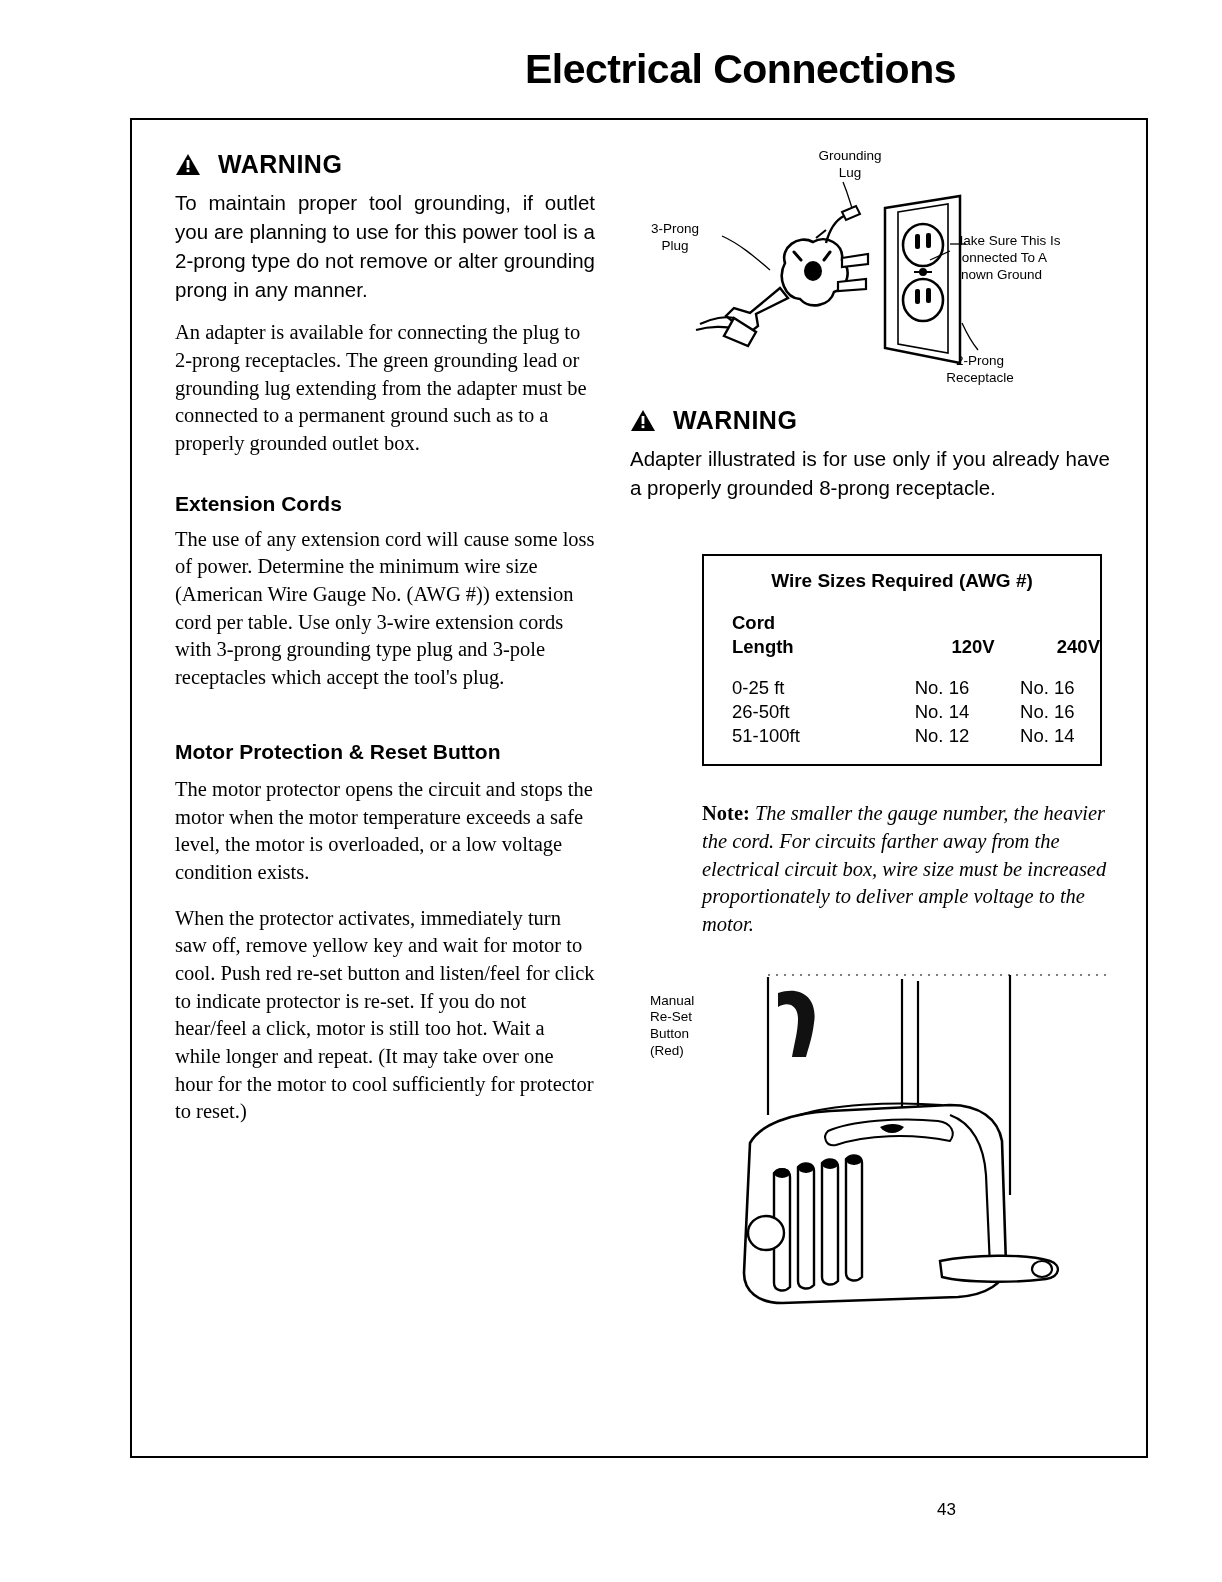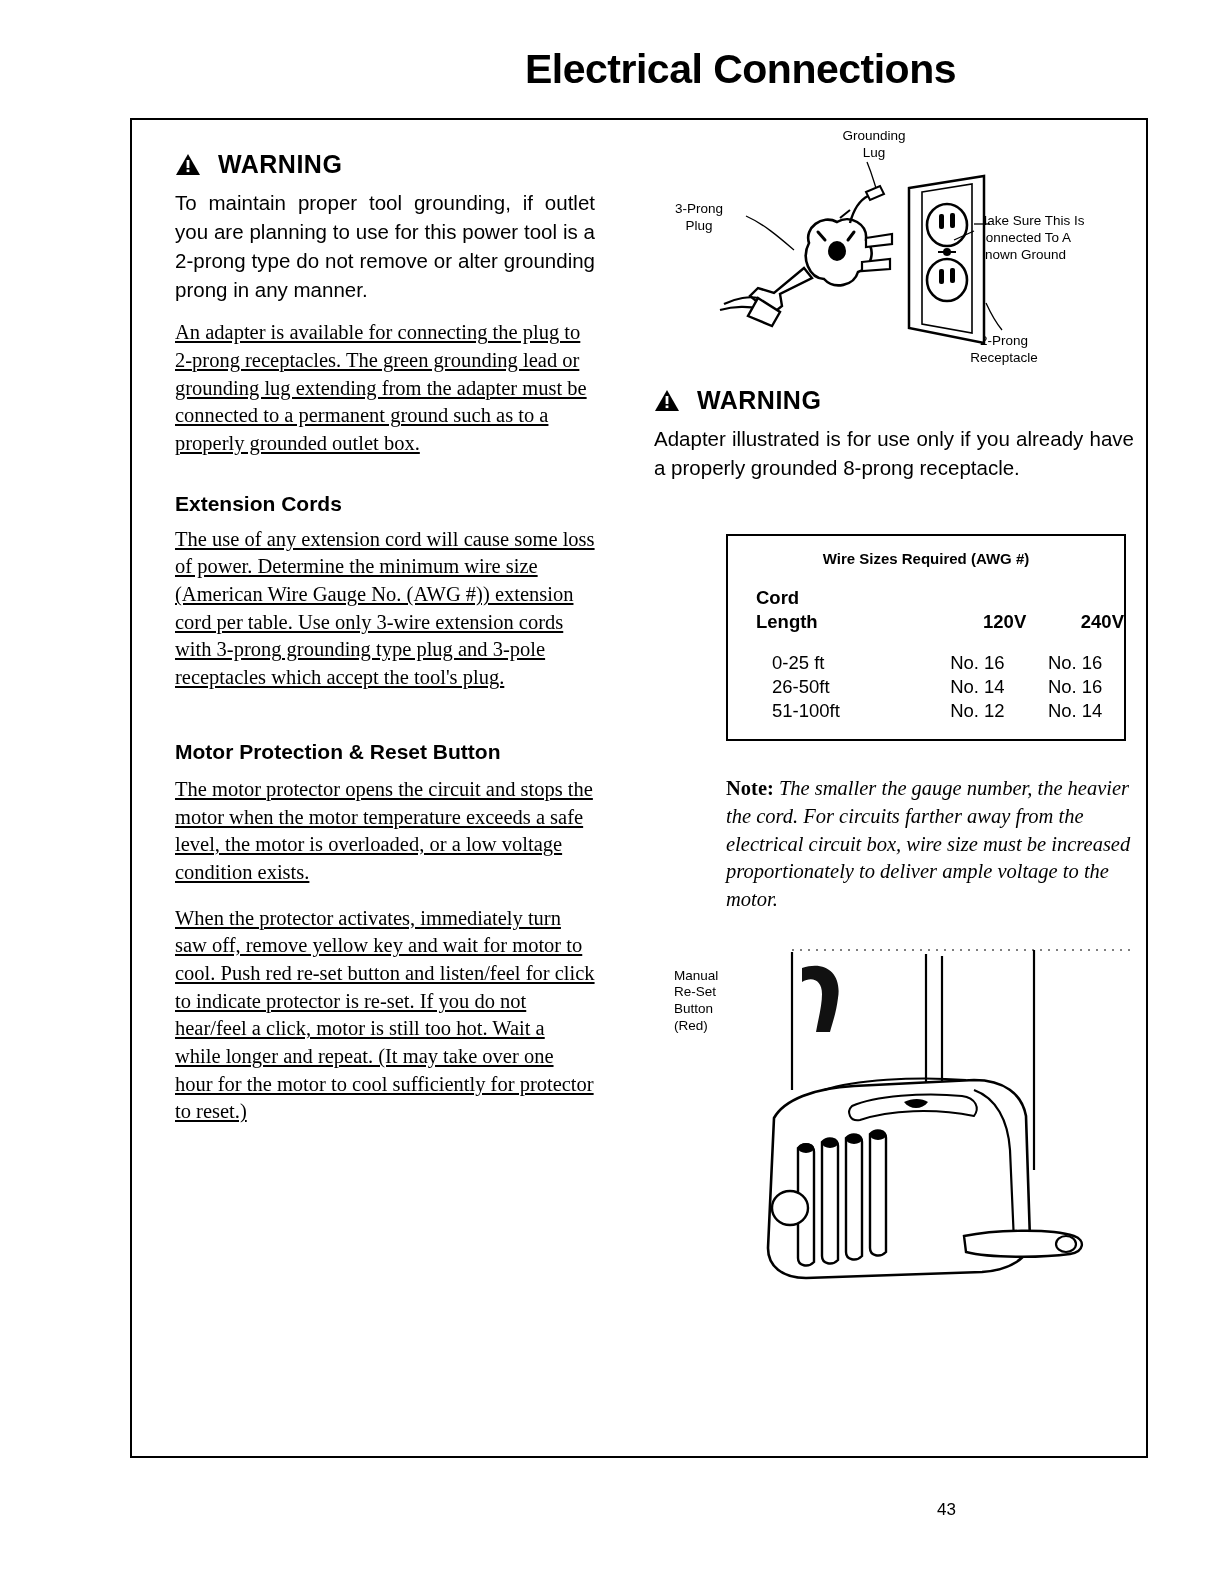--- a/index.html
+++ b/index.html
@@ -41,23 +41,22 @@
   }
   .col-left {
     position: absolute;
     left: 175px;
     top: 150px;
     width: 420px;
   }
   .col-right {
     position: absolute;
     left: 630px;
-    top: 128px;
+    top: 148px;
     width: 480px;
-    margin-left: 24px;
   }
 
   
   .warn-head {
     display: flex;
     align-items: center;
     gap: 17px;
     font-family: "Liberation Sans", sans-serif;
     font-weight: bold;
     font-size: 25px;
@@ -77,21 +76,20 @@
     font-size: 20.5px;
     line-height: 1.42;
     text-align: justify;
   }
   .para {
     font-family: "Liberation Serif", serif;
     font-size: 20.5px;
     line-height: 1.35;
     margin-top: 15px;
     text-align: left;
-    text-decoration: underline;
   }
   .sec-head {
     font-family: "Liberation Sans", sans-serif;
     font-weight: bold;
     font-size: 21px;
     margin-top: 34px;
     margin-bottom: 6px;
   }
 
   
@@ -116,21 +114,21 @@
     margin-top: 52px;
     margin-left: 72px;
     width: 400px;
     border: 2px solid #000;
     box-sizing: border-box;
     padding: 14px 0 16px 0;
     font-family: "Liberation Sans", sans-serif;
   }
   .wt-title {
     font-weight: bold;
-    font-size: 15px;
+    font-size: 19px;
     text-align: center;
     margin-bottom: 20px;
   }
   table.wt {
     width: 100%;
     border-collapse: collapse;
     font-size: 18.5px;
   }
   table.wt th {
     font-weight: bold;
@@ -142,21 +140,21 @@
     text-align: left;
     padding-left: 28px;
   }
   table.wt td {
     text-align: center;
     padding: 1px 0;
     font-weight: normal;
   }
   table.wt td.left {
     text-align: left;
-    padding-left: 44px;
+    padding-left: 28px;
   }
   .wt-spacer td { height: 14px; padding: 0; }
   .note {
     margin-top: 34px;
     margin-left: 72px;
     width: 420px;
     font-family: "Liberation Serif", serif;
     font-size: 20.5px;
     line-height: 1.35;
   }

